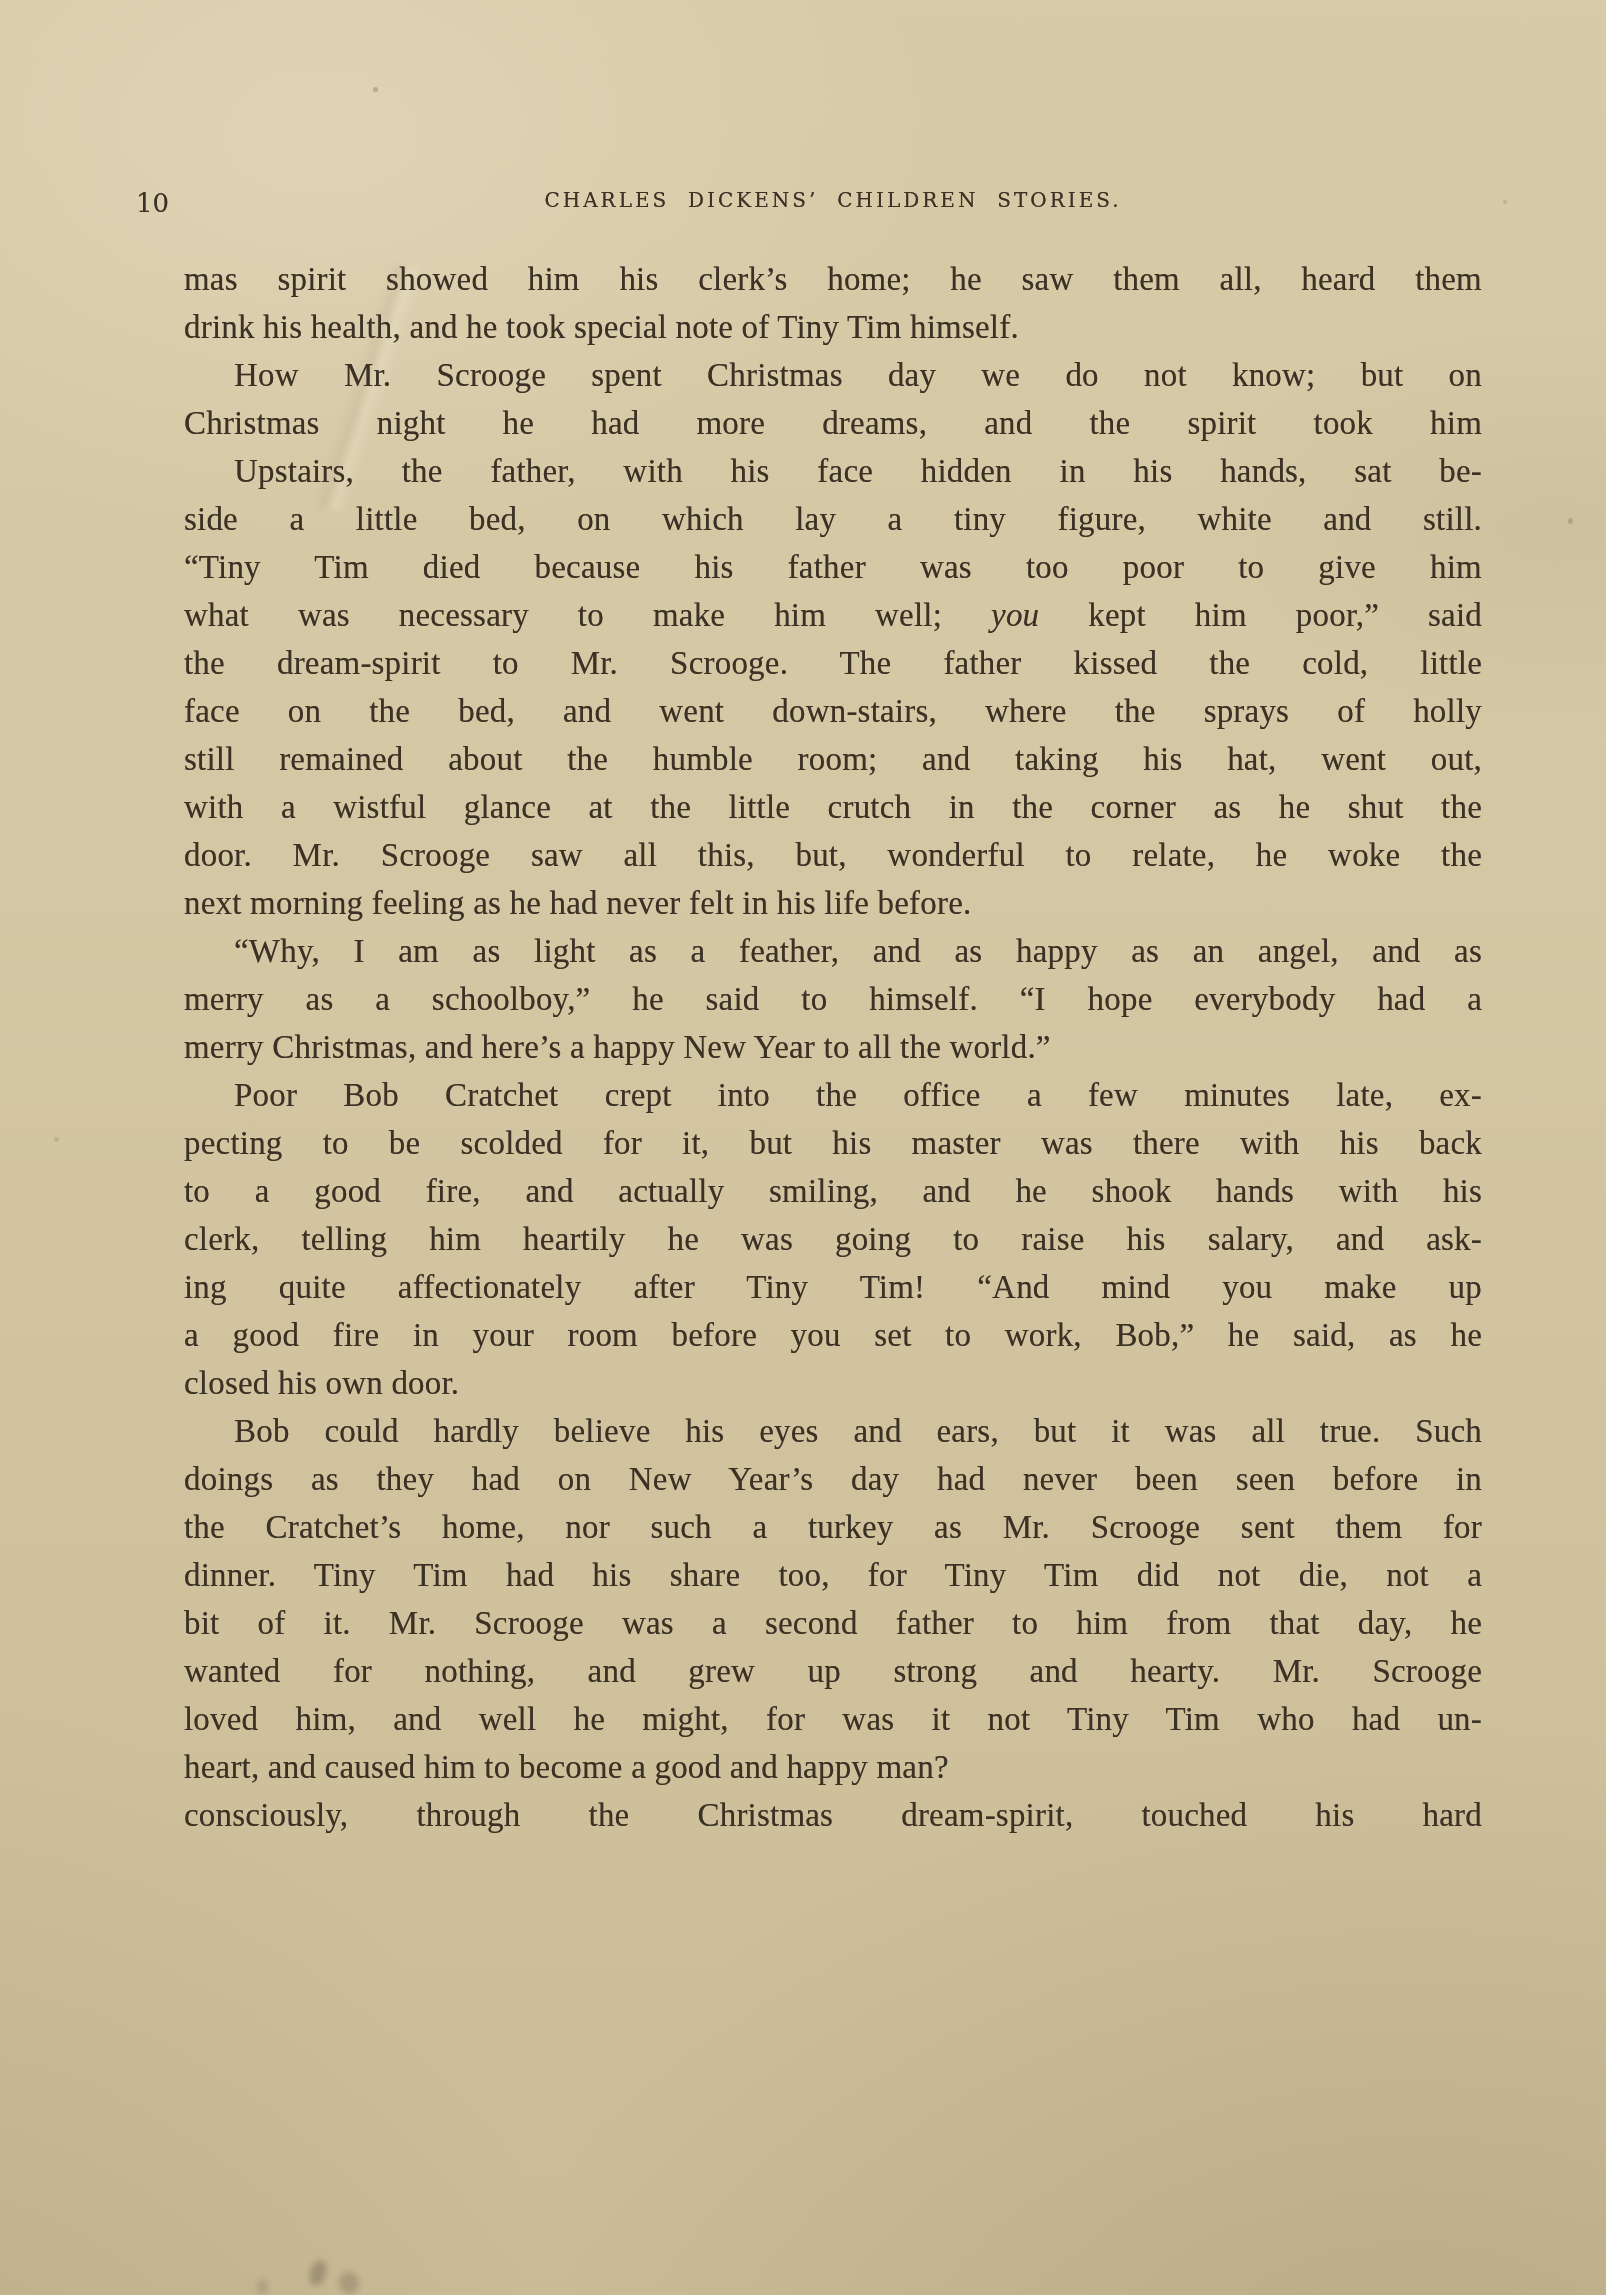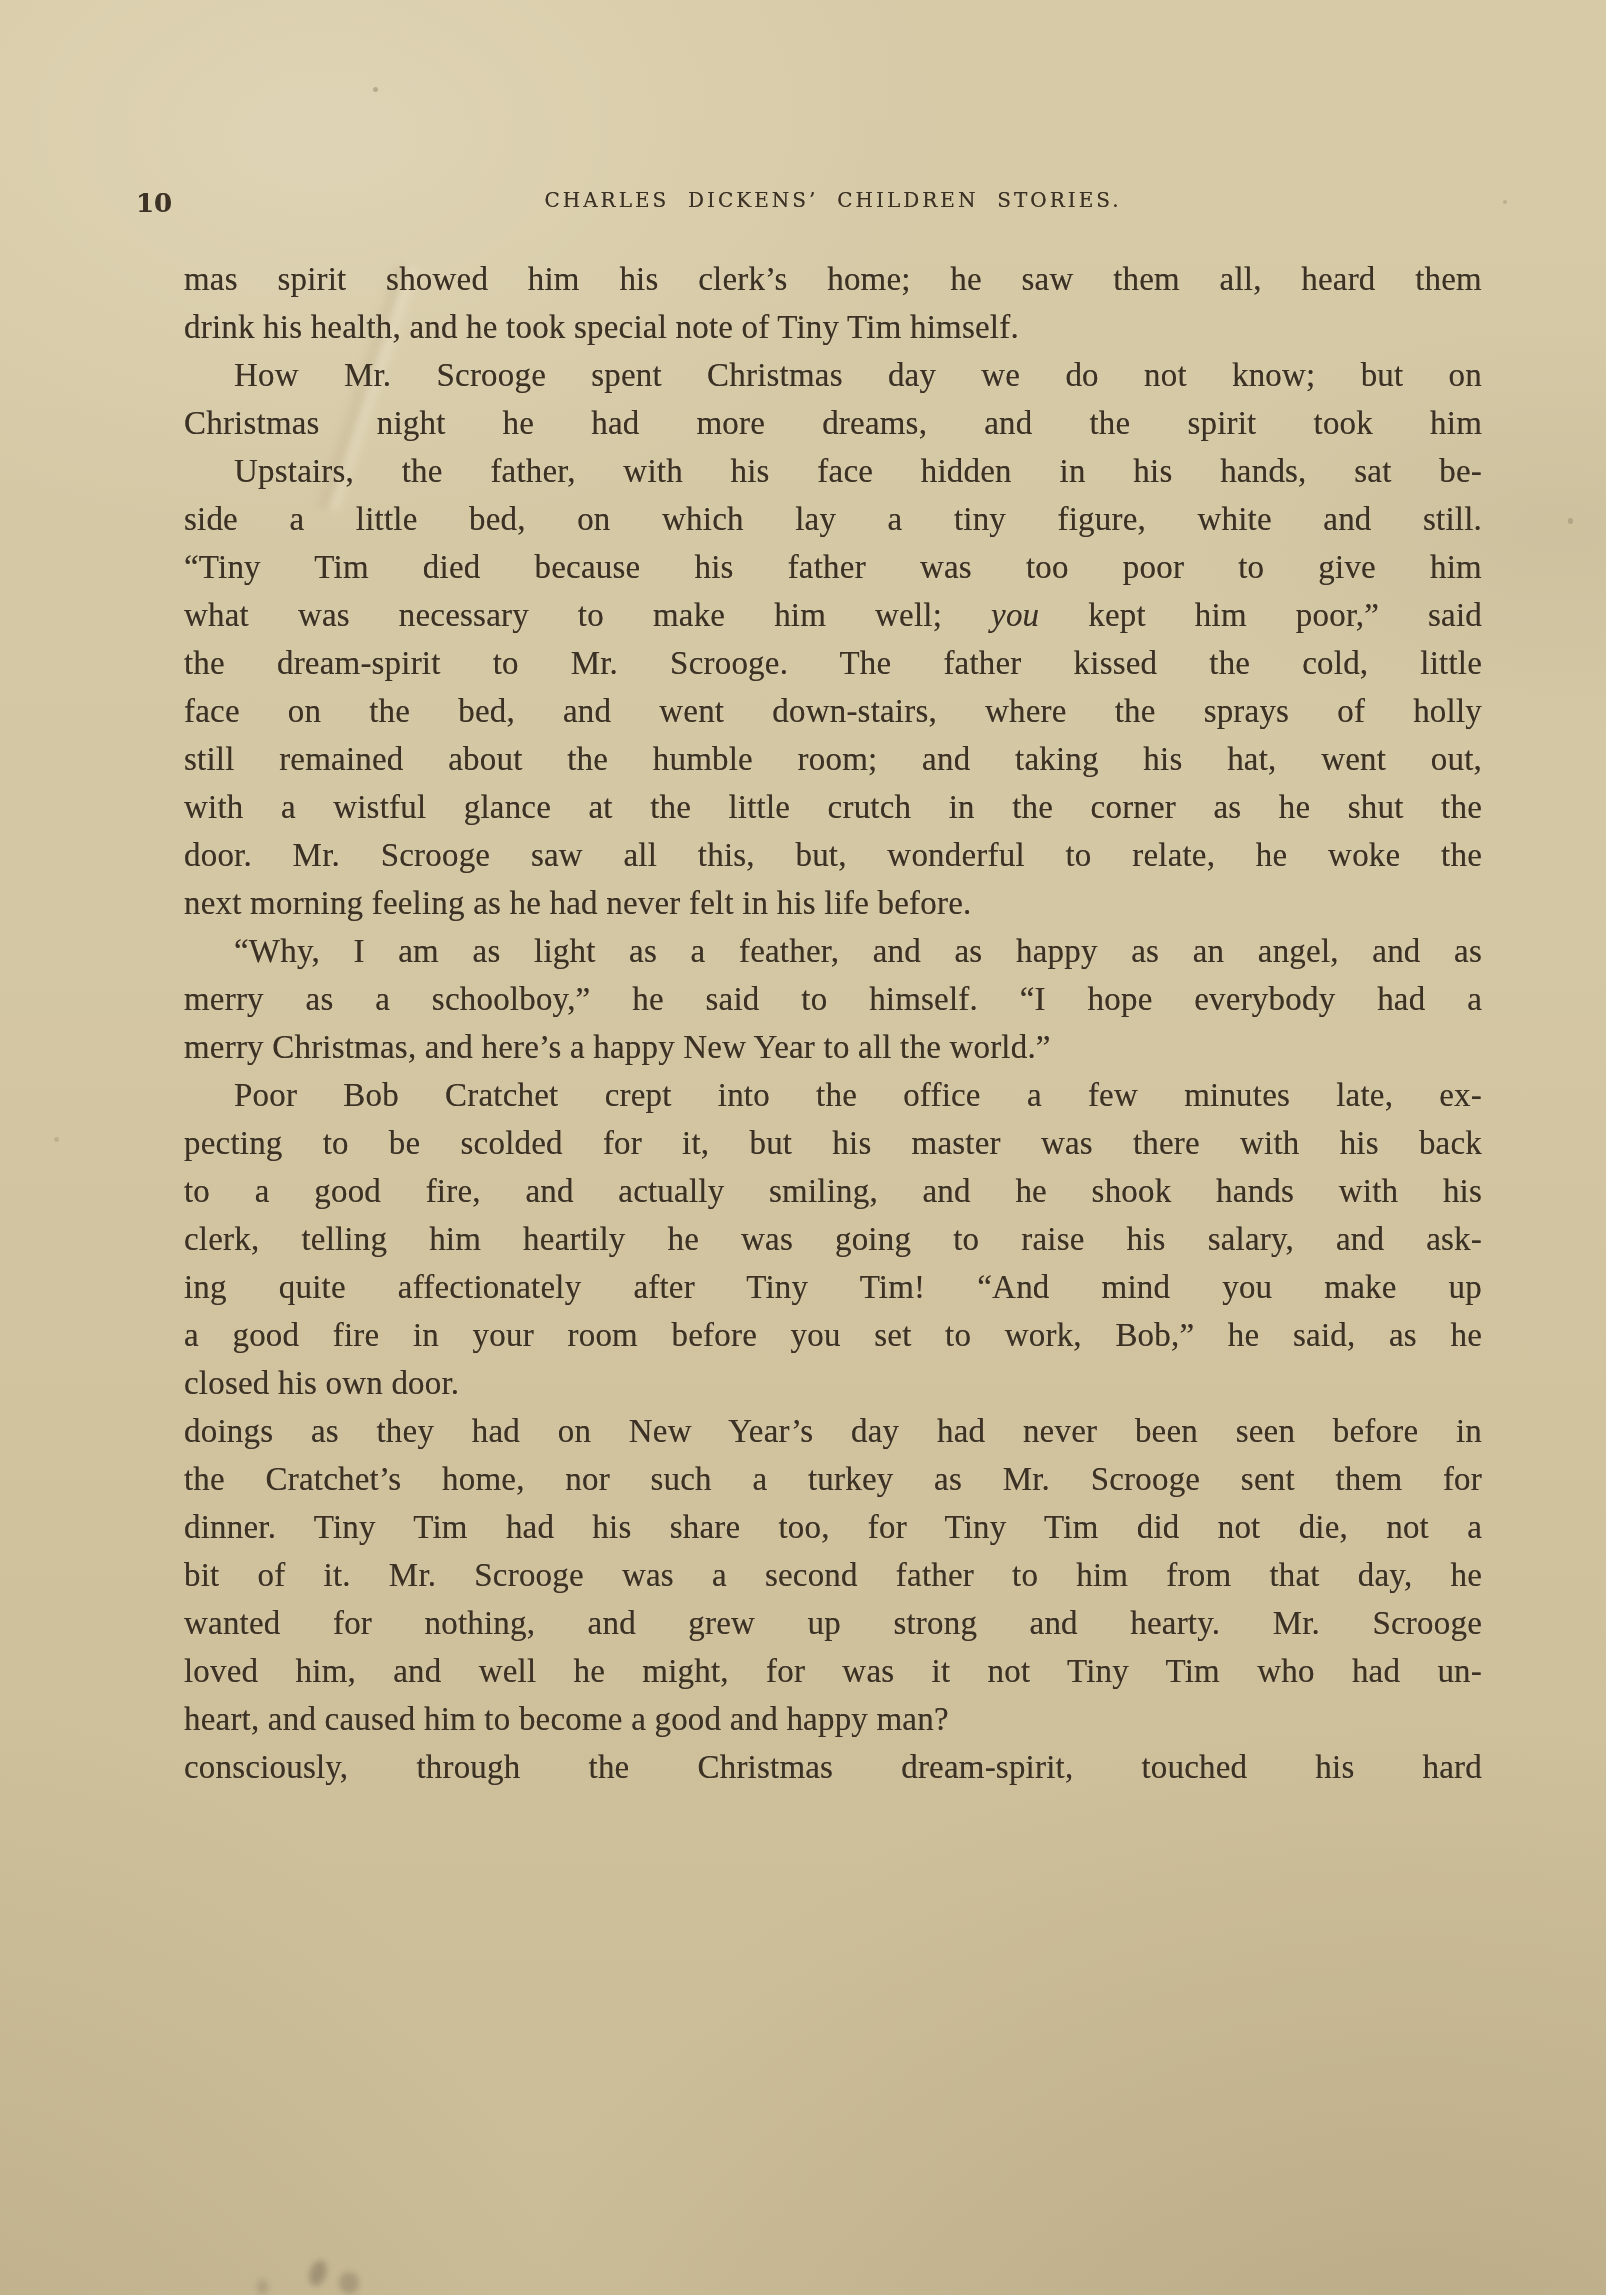--- a/index.html
+++ b/index.html
@@ -24,21 +24,20 @@
     text-align:center;
     font-size:20px;line-height:33px;
     letter-spacing:3px;word-spacing:9.5px;
     text-shadow:0 0 0.6px rgba(59,49,37,.65);
     white-space:nowrap;
   }
   .folio{
     position:absolute;top:187px;left:136px;
     font-size:26px;line-height:33px;
     text-shadow:0 0 0.6px rgba(59,49,37,.6);
-    font-weight:bold;
   }
   .text-block{
     position:absolute;top:255px;left:184px;width:1298px;
   }
   .paragraph{margin:0;padding:0;font-family:Liberation Serif, serif;}
   .line{
     height:48px;line-height:48px;
     font-size:33px;
     letter-spacing:0.2px;
     text-align:justify;
@@ -101,20 +100,21 @@
       <div class="paragraph">
         <div class="line indent">Poor Bob Cratchet crept into the office a few minutes late, ex-</div>
         <div class="line">pecting to be scolded for it, but his master was there with his back</div>
         <div class="line">to a good fire, and actually smiling, and he shook hands with his</div>
         <div class="line">clerk, telling him heartily he was going to raise his salary, and ask-</div>
         <div class="line">ing quite affectionately after Tiny Tim! “And mind you make up</div>
         <div class="line">a good fire in your room before you set to work, Bob,” he said, as he</div>
         <div class="line last">closed his own door.</div>
       </div>
       <div class="paragraph">
+        <div class="line indent">Bob could hardly believe his eyes and ears, but it was all true. Such</div>
         <div class="line">doings as they had on New Year’s day had never been seen before in</div>
         <div class="line">the Cratchet’s home, nor such a turkey as Mr. Scrooge sent them for</div>
         <div class="line">dinner. Tiny Tim had his share too, for Tiny Tim did not die, not a</div>
         <div class="line">bit of it. Mr. Scrooge was a second father to him from that day, he</div>
         <div class="line">wanted for nothing, and grew up strong and hearty. Mr. Scrooge</div>
         <div class="line">loved him, and well he might, for was it not Tiny Tim who had un-</div>
         <div class="line last">heart, and caused him to become a good and happy man?</div>
         <div class="line">consciously, through the Christmas dream-spirit, touched his hard</div>
       </div>
     </div>

